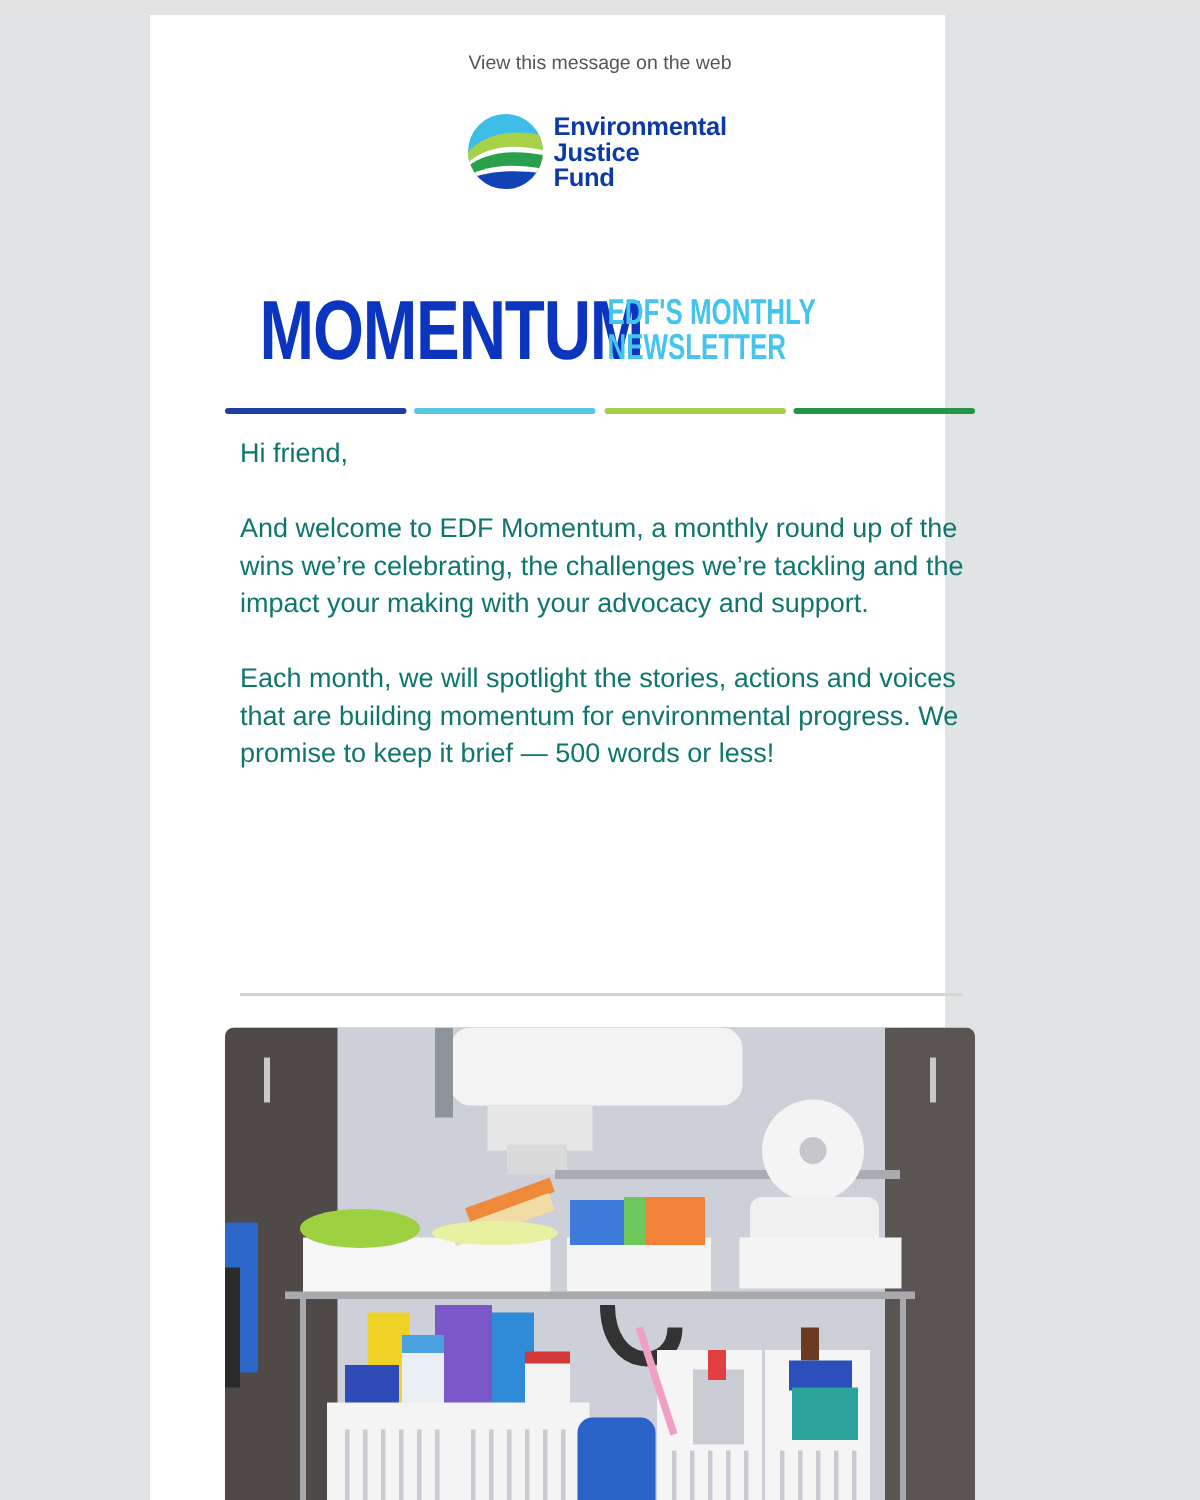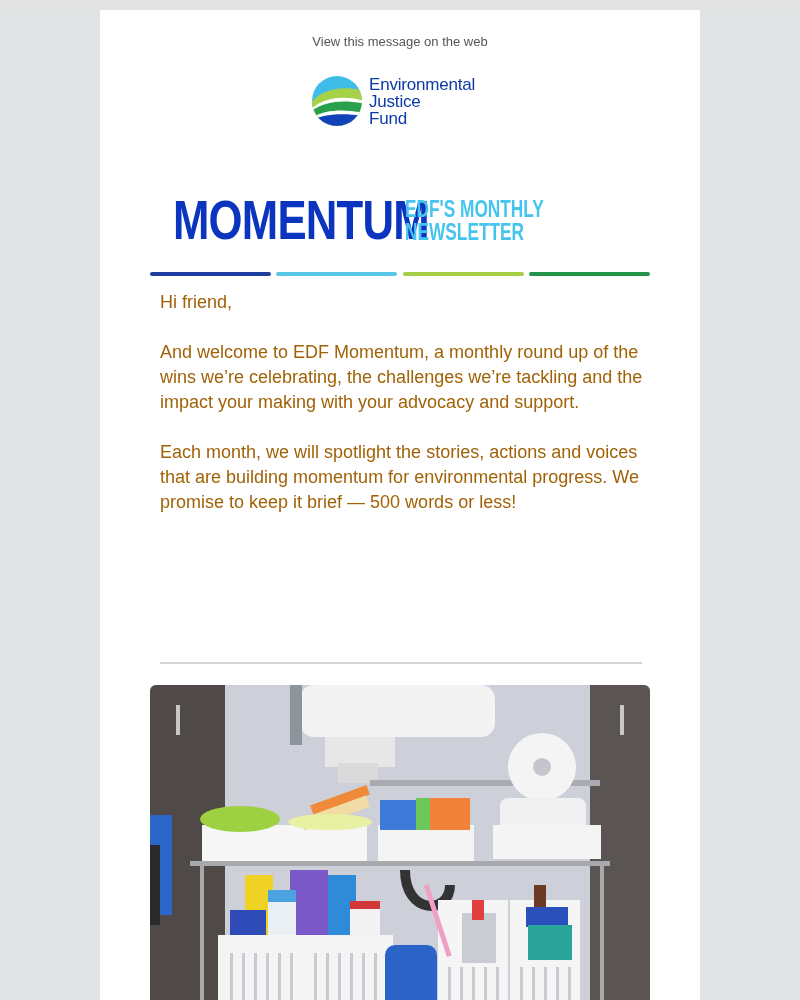--- a/index.html
+++ b/index.html
@@ -4,31 +4,31 @@
   <style>
     html, body { margin: 0; padding: 0; }
     body {
       width: 800px; height: 1000px; overflow: hidden;
       background: #e1e4e5;
       font-family: "Liberation Sans", sans-serif;
       position: relative;
     }
     .topstrip { position: absolute; left: 0; top: 0; width: 800px; height: 10px; background: #e3e3e3; }
     .card {
-      position: absolute; left: 100px; top: 10px; width: 600px; height: 990px;
+      position: absolute; left: 100px; top: 10px; width: 530px; height: 990px;
       background: #ffffff;
     }
     .viewweb {
       position: absolute; top: 24px; left: 0; width: 600px; text-align: center;
       font-size: 13px; color: #555555; text-decoration: none;
     }
     .logo { position: absolute; left: 211px; top: 64px; width: 190px; height: 54px; display: flex; align-items: center; }
     .logo-mark { width: 52px; height: 52px; flex: 0 0 52px; }
     .logo-text {
-      margin-left: 6px; color: #0c3aa6; font-weight: normal; font-size: 17px; line-height: 17px;
+      margin-left: 6px; color: #0c3aa6; font-weight: bold; font-size: 17px; line-height: 17px;
       letter-spacing: -0.2px;
     }
     .logo-text div { white-space: nowrap; }
 
     .masthead { position: absolute; left: 73px; top: 180px; height: 60px; display: flex; align-items: center; }
     .momentum {
       font-family: "Liberation Sans", sans-serif; font-weight: bold;
       font-size: 56px; color: #0c35bf; letter-spacing: -1px;
       transform: scaleX(0.78); transform-origin: left center;
       display: inline-block; width: 230px; white-space: nowrap; line-height: 56px;
@@ -36,21 +36,21 @@
     .tagline {
       margin-left: 2px; color: #45c4ee; font-weight: bold; font-size: 24px; line-height: 23px;
       transform: scaleX(0.72); transform-origin: left center; white-space: nowrap;
     }
 
     .stripes { position: absolute; left: 50px; top: 262px; width: 500px; height: 4px; display: flex; justify-content: space-between; }
     .stripe { height: 4px; width: 121px; border-radius: 2px; }
 
     .body-text {
       position: absolute; left: 60px; top: 280px; width: 490px;
-      font-size: 18px; line-height: 25px; color: #a16207;
+      font-size: 18px; line-height: 25px; color: #0f766e;
     }
     .body-text p { margin: 0 0 25px 0; }
 
     .divider { position: absolute; left: 60px; top: 652px; width: 482px; height: 2px; background: #d4d4d4; }
 
     .photo {
       position: absolute; left: 50px; top: 675px; width: 500px; height: 325px;
       border-radius: 6px 6px 0 0; overflow: hidden; background: #b9bcc4;
     }
   </style>

